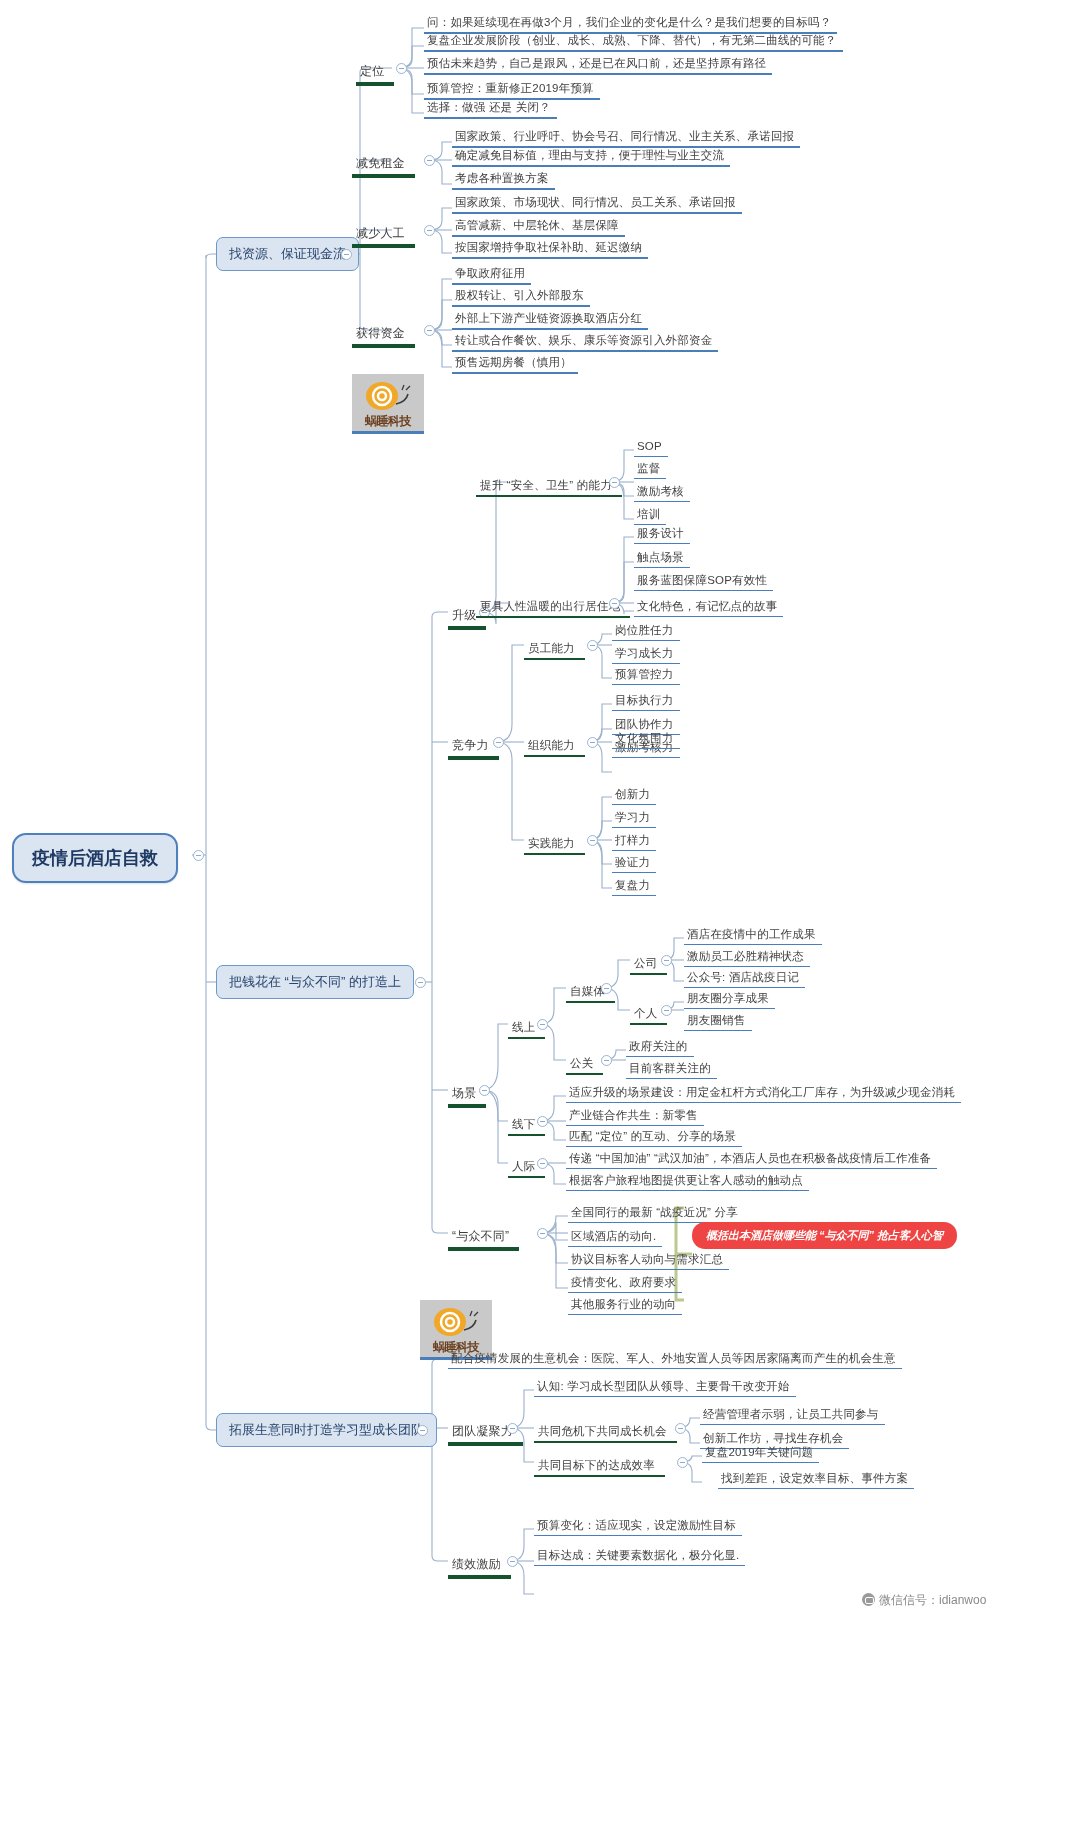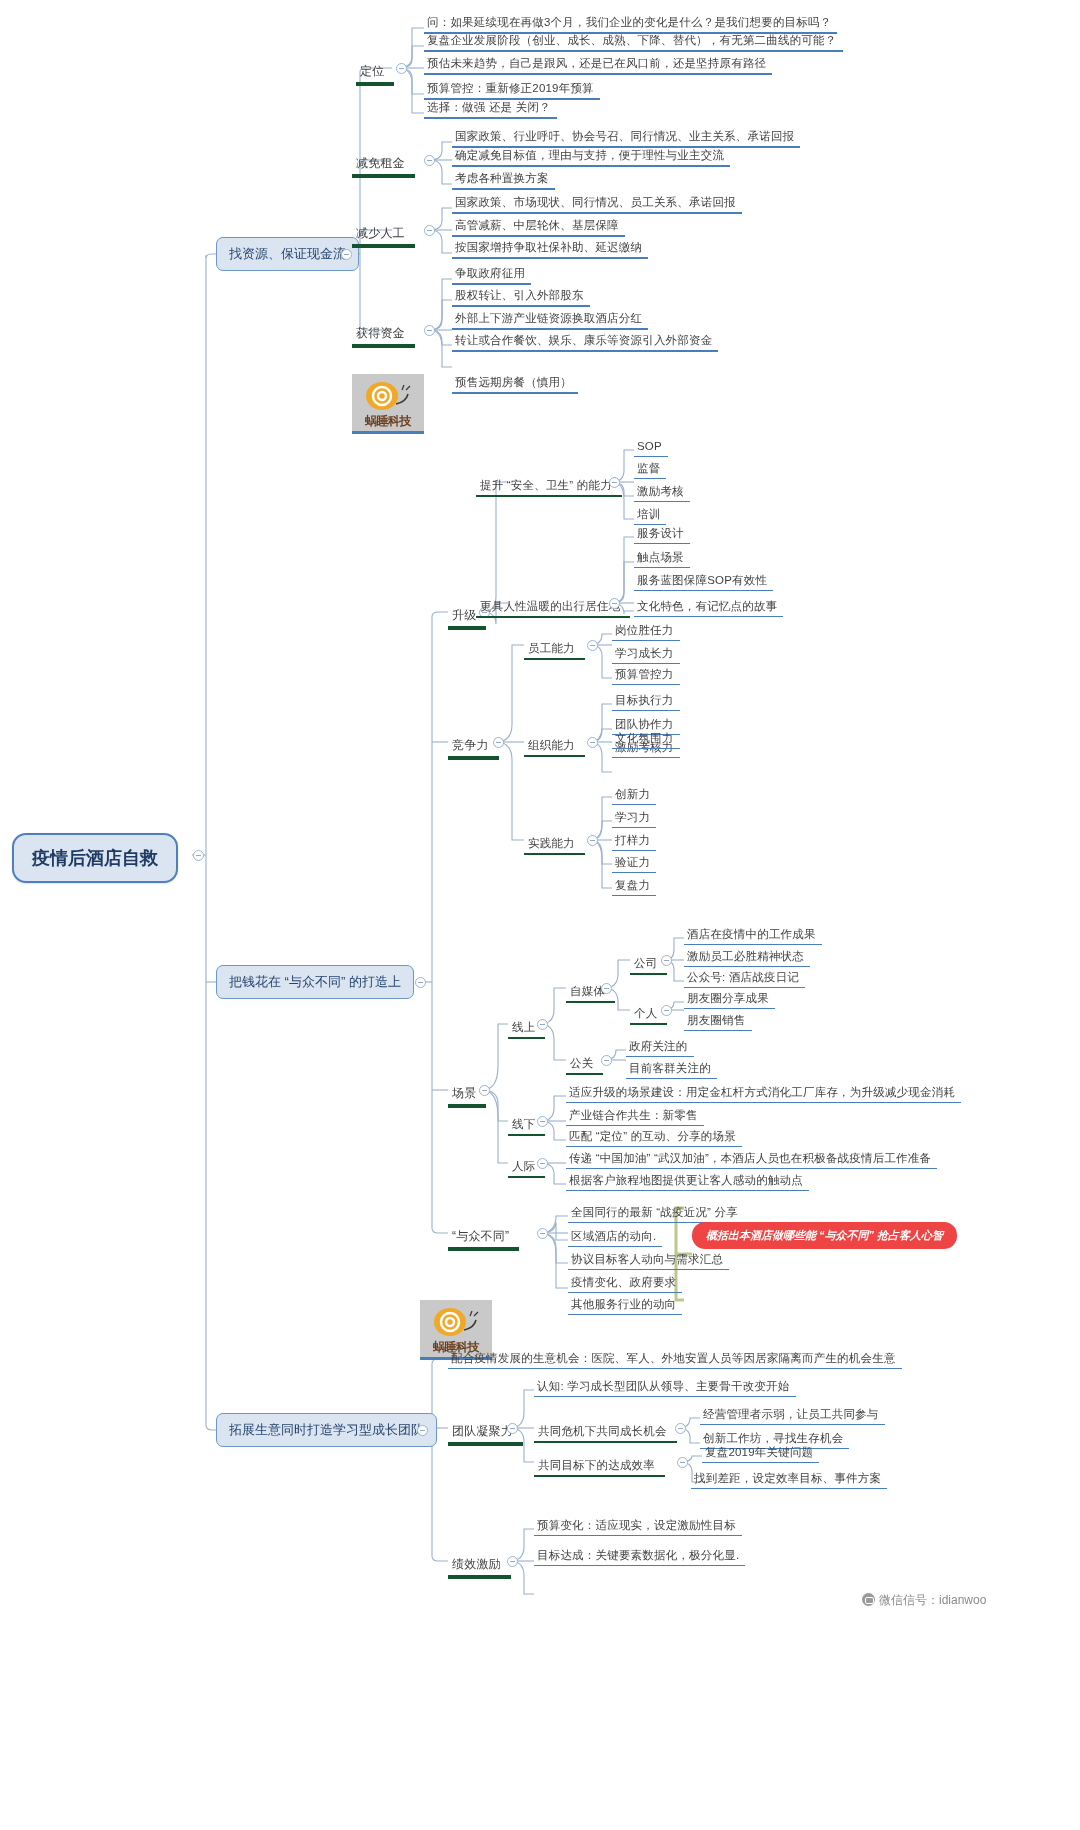--- a/index.html
+++ b/index.html
@@ -301,21 +301,21 @@
   <div class="node leaf" style="left:452px; top:194px;">国家政策、市场现状、同行情况、员工关系、承诺回报</div>
   <div class="node leaf" style="left:452px; top:217px;">高管减薪、中层轮休、基层保障</div>
   <div class="node leaf" style="left:452px; top:239px;">按国家增持争取社保补助、延迟缴纳</div>
 
   <div class="node blabel" style="left:352px; top:318px;">获得资金</div>
   <div class="toggle" style="left:424px; top:325px;"></div>
   <div class="node leaf" style="left:452px; top:265px;">争取政府征用</div>
   <div class="node leaf" style="left:452px; top:287px;">股权转让、引入外部股东</div>
   <div class="node leaf" style="left:452px; top:310px;">外部上下游产业链资源换取酒店分红</div>
   <div class="node leaf" style="left:452px; top:332px;">转让或合作餐饮、娱乐、康乐等资源引入外部资金</div>
-  <div class="node leaf" style="left:452px; top:374px;">预售远期房餐（慎用）</div>
+  <div class="node leaf" style="left:452px; top:354px;">预售远期房餐（慎用）</div>
 
   <div class="logo" style="left:352px; top:374px;">
     <svg class="snail" viewBox="0 0 52 36">
       <ellipse cx="22" cy="18" rx="16" ry="14" fill="#f0a828"></ellipse>
       <circle cx="22" cy="18" r="9" fill="none" stroke="#fff" stroke-width="2.5"></circle>
       <circle cx="22" cy="18" r="4" fill="none" stroke="#fff" stroke-width="2.5"></circle>
       <path d="M36 26 Q46 24 48 16" fill="none" stroke="#3b3b3b" stroke-width="1.6"></path>
       <path d="M42 12 l2 -5 M46 12 l4 -4" stroke="#3b3b3b" stroke-width="1.3" fill="none"></path>
     </svg>
     <div class="lt">蜗睡科技</div>
@@ -427,21 +427,21 @@
   <div class="toggle" style="left:507px; top:1423px;"></div>
   <div class="node leaf thin" style="left:534px; top:1378px;">认知: 学习成长型团队从领导、主要骨干改变开始</div>
   <div class="node blabel l3" style="left:534px; top:1416px;">共同危机下共同成长机会</div>
   <div class="toggle" style="left:675px; top:1423px;"></div>
   <div class="node leaf thin" style="left:700px; top:1406px;">经营管理者示弱，让员工共同参与</div>
   <div class="node leaf thin" style="left:700px; top:1430px;">创新工作坊，寻找生存机会</div>
 
   <div class="node blabel l3" style="left:534px; top:1450px;">共同目标下的达成效率</div>
   <div class="toggle" style="left:677px; top:1457px;"></div>
   <div class="node leaf thin" style="left:702px; top:1444px;">复盘2019年关键问题</div>
-  <div class="node leaf thin" style="left:691px; top:1470px;text-align:center;">找到差距，设定效率目标、事件方案</div>
+  <div class="node leaf thin" style="left:718px; top:1470px;text-align:center;">找到差距，设定效率目标、事件方案</div>
 
   <div class="node blabel" style="left:448px; top:1549px;">绩效激励</div>
   <div class="toggle" style="left:507px; top:1556px;"></div>
   <div class="node leaf thin" style="left:534px; top:1517px;">预算变化：适应现实，设定激励性目标</div>
   <div class="node leaf thin" style="left:534px; top:1547px;">目标达成：关键要素数据化，极分化显.</div>
 
   <div class="wm" style="left:862px; top:1592px;">
     <span class="wmicon"></span><span>微信信号：idianwoo</span>
   </div>
 

